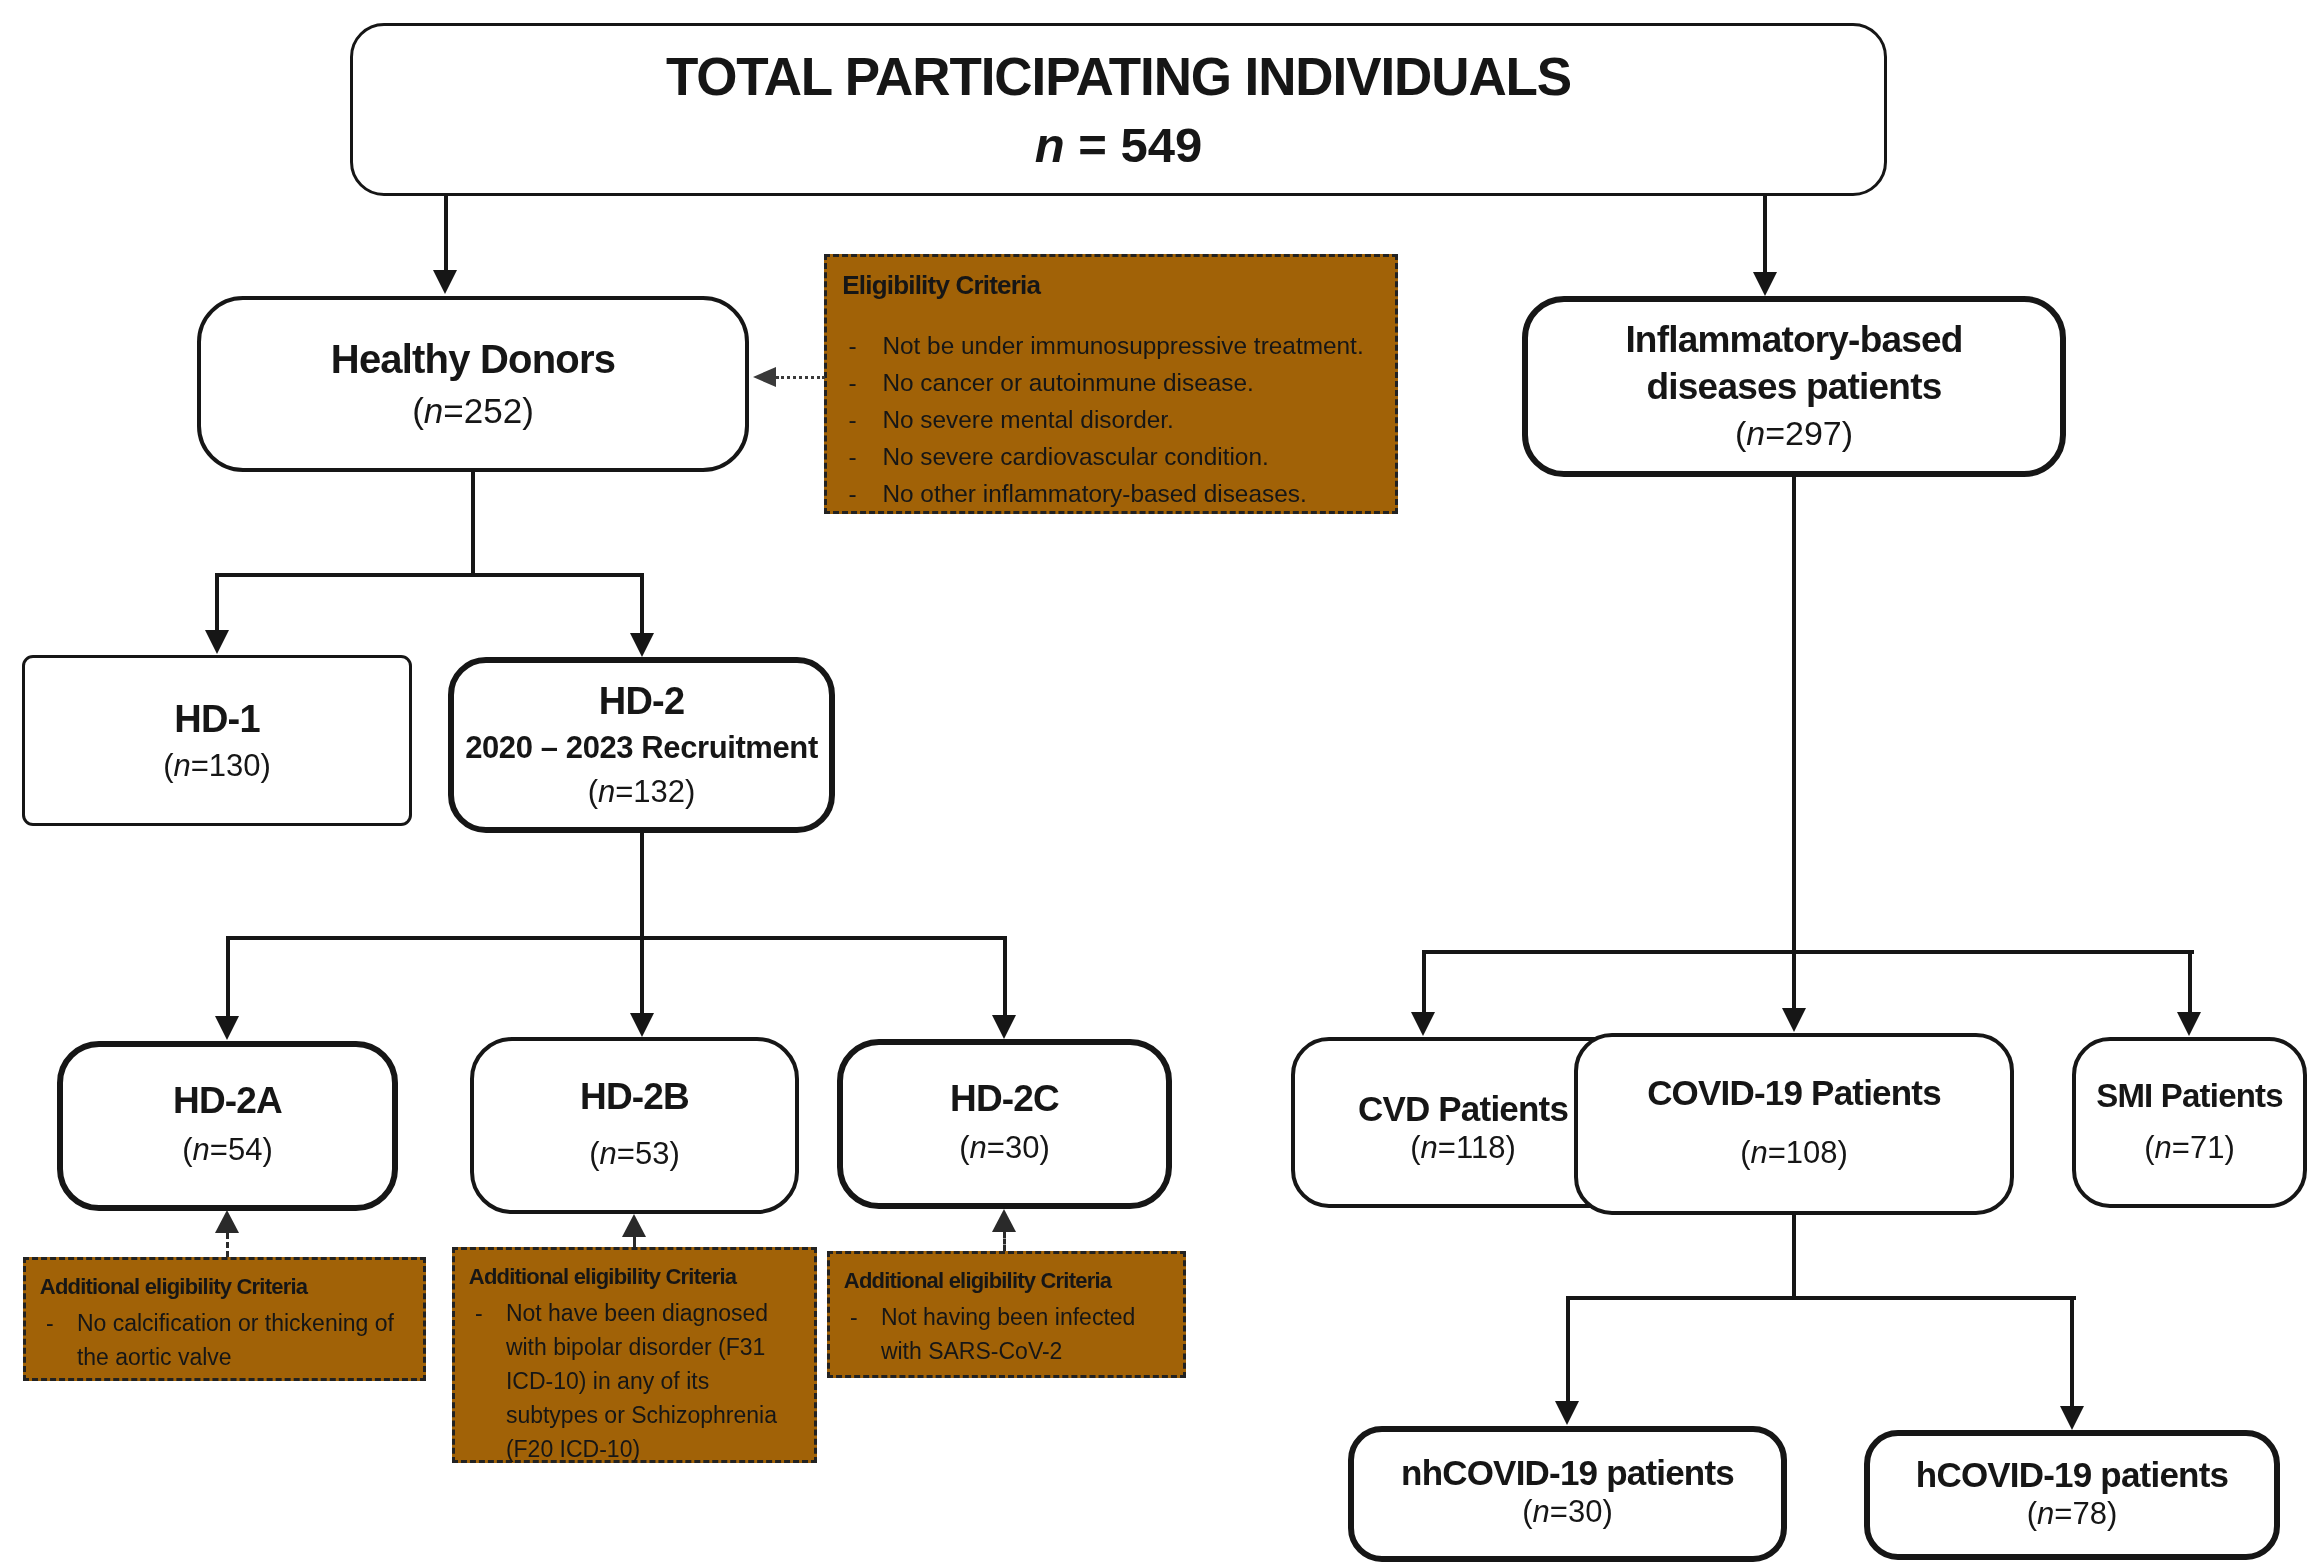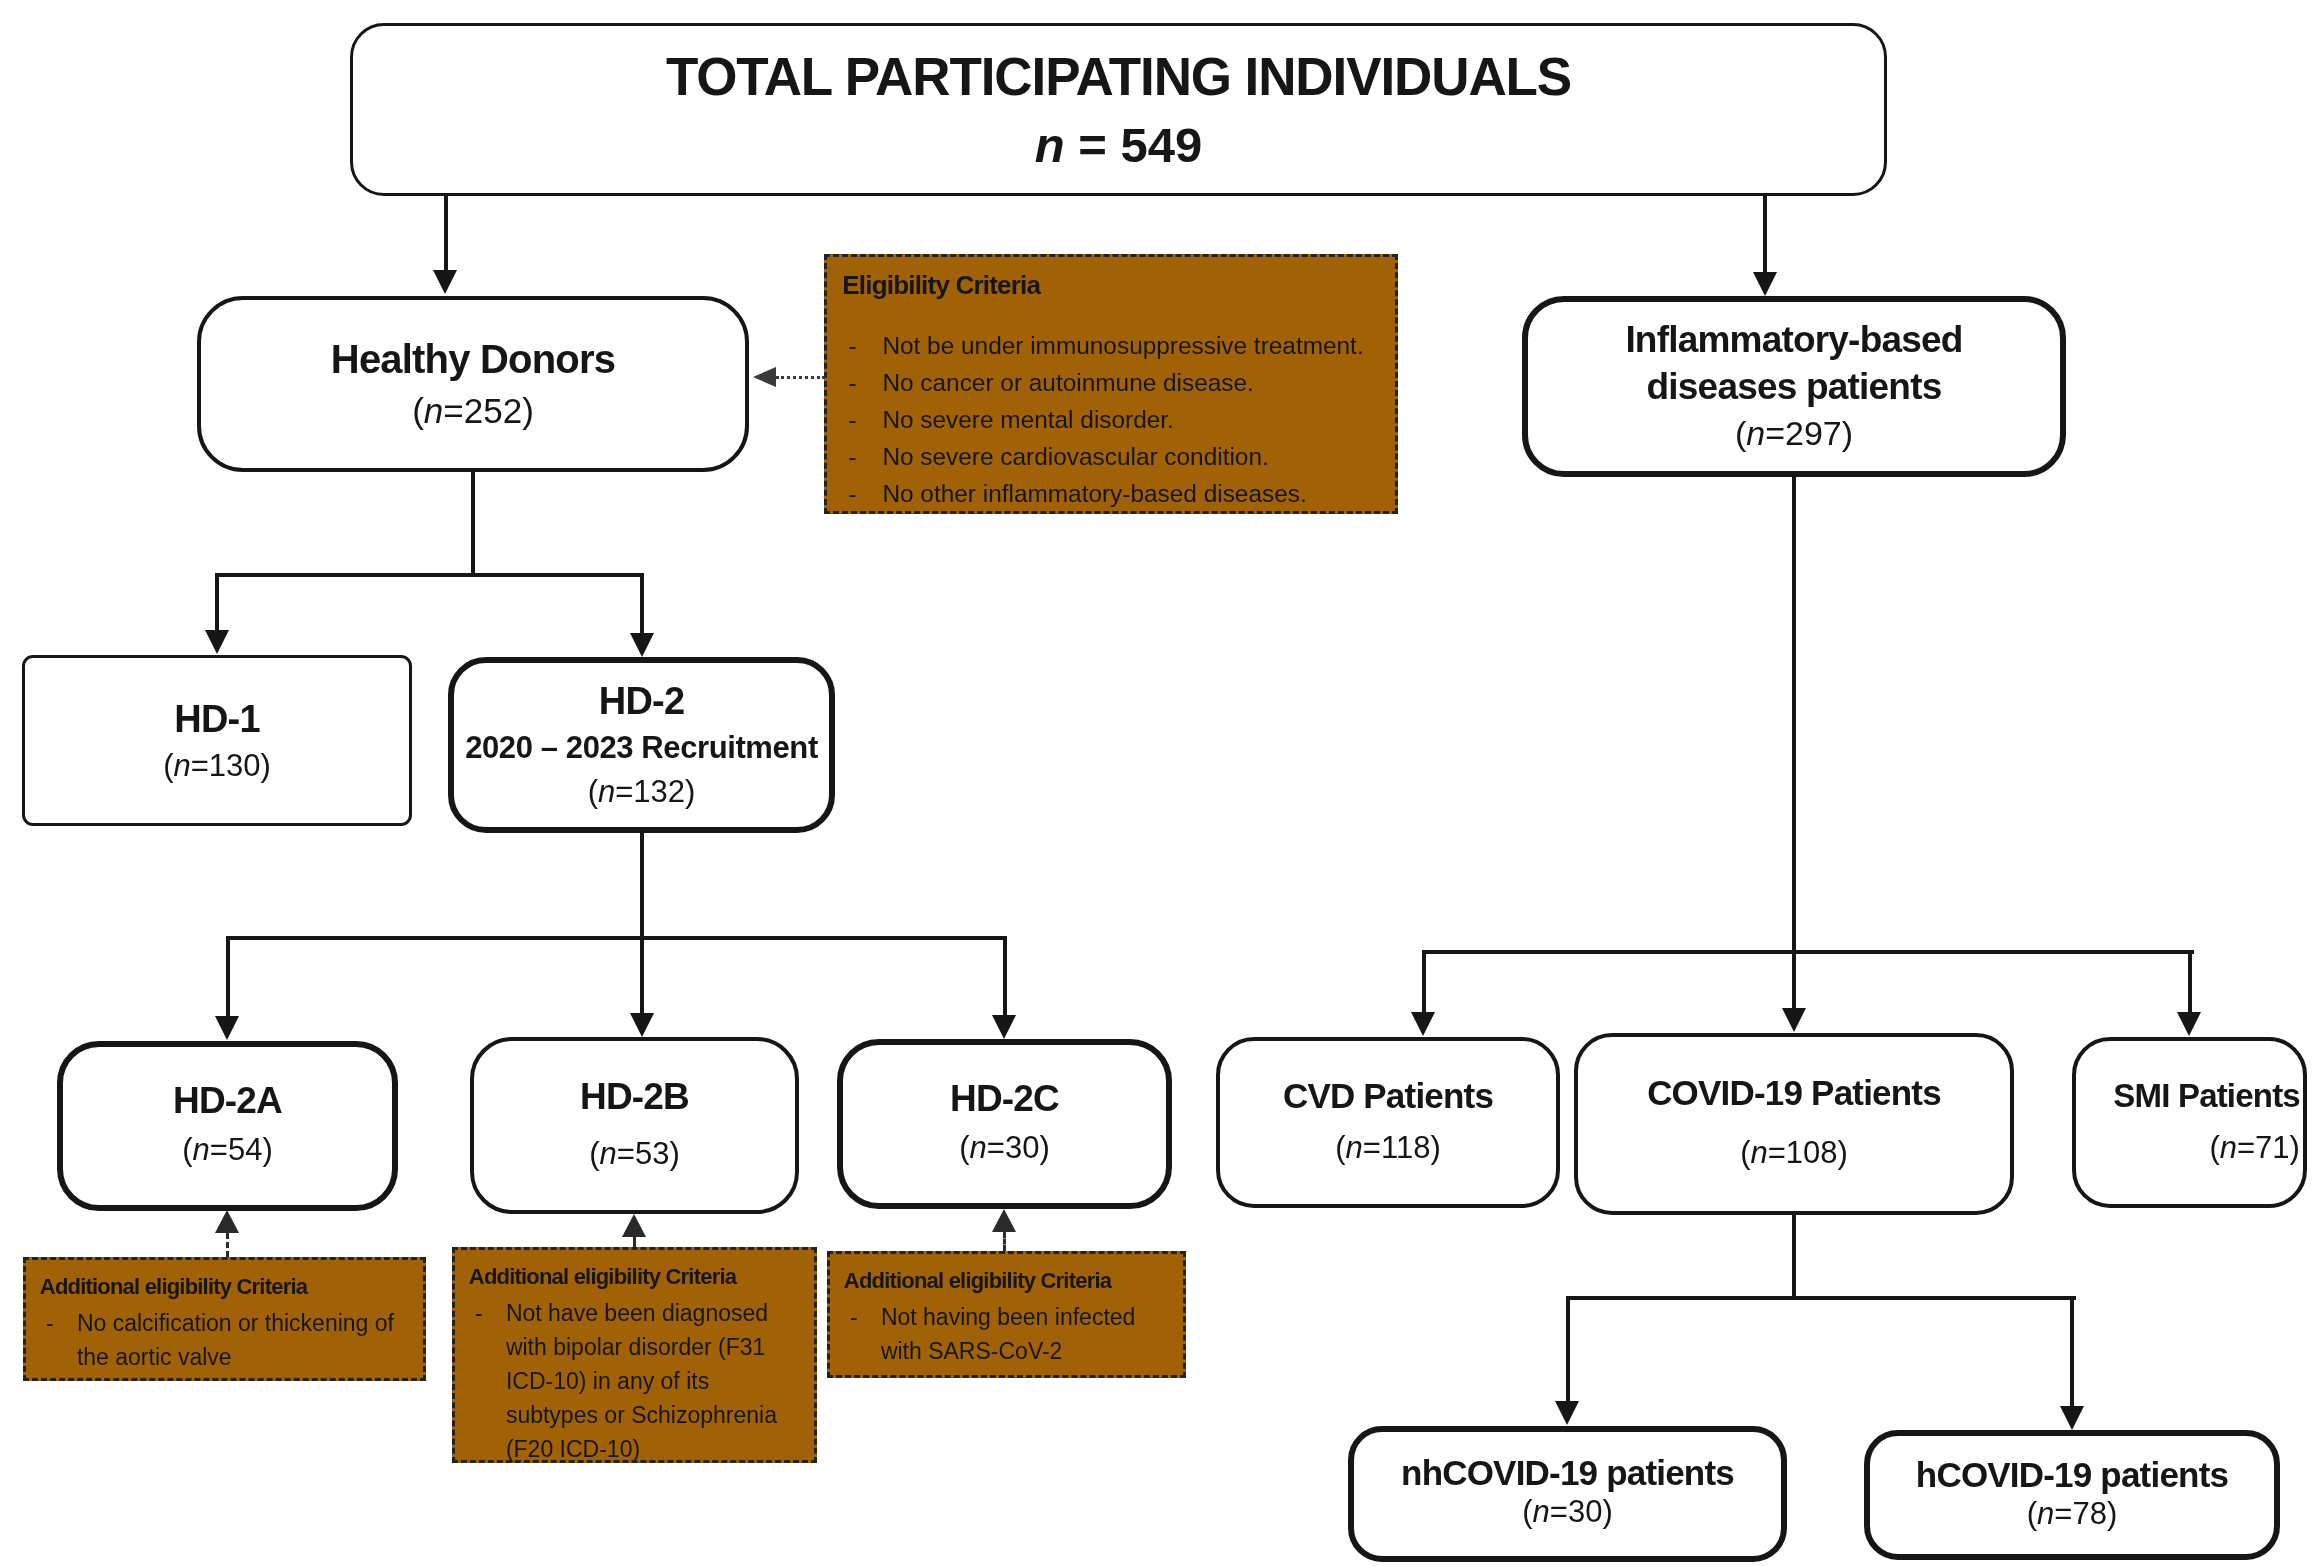--- a/index.html
+++ b/index.html
@@ -155,31 +155,31 @@
   <div class="dbox small" style="left:827px;top:1251px;width:359px;height:127px;">
     <div class="dhead">Additional eligibility Criteria</div>
     <div class="drows">
       <div class="drow">
           <span class="dash">-</span>
           <span class="txt">Not having been infected with SARS-CoV-2</span>
         </div>
     </div>
   </div>
 
-  <div class="box spread n-pat" style="left:1216px;top:1037px;width:344px;height:171px;border-radius:38px;padding:34px 4.6px 38px;">
+  <div class="box spread n-pat" style="left:1291px;top:1037px;width:344px;height:171px;border-radius:38px;padding:34px 4.6px 38px;justify-content:flex-end;">
     <div class="title">CVD Patients</div>
     <div class="cnt"><span>(</span><i>n</i><span>=118)</span></div>
   </div>
 
   <div class="box spread n-pat" style="left:1574px;top:1033px;width:440px;height:182px;border-radius:38px;padding:35px 21px 40px;">
     <div class="title">COVID-19 Patients</div>
     <div class="cnt"><span>(</span><i>n</i><span>=108)</span></div>
   </div>
 
-  <div class="box spread n-pat n-smi" style="left:2072px;top:1037px;width:235px;height:171px;border-radius:38px;padding:34px 3.1px 38px;align-items:flex-end;">
+  <div class="box spread n-pat n-smi" style="left:2072px;top:1037px;width:235px;height:171px;border-radius:38px;padding:34px 3.1px 38px;">
     <div class="title">SMI Patients</div>
     <div class="cnt"><span>(</span><i>n</i><span>=71)</span></div>
   </div>
 
   <div class="box thick spread n-cov" style="left:1348px;top:1426px;width:439px;height:136px;border-radius:34px;padding:20px 4.6px 26px;">
     <div class="title">nhCOVID-19 patients</div>
     <div class="cnt"><span>(</span><i>n</i><span>=30)</span></div>
   </div>
 
   <div class="box thick spread n-cov" style="left:1864px;top:1430px;width:416px;height:130px;border-radius:34px;padding:18.3px 4.6px 24.4px;">

